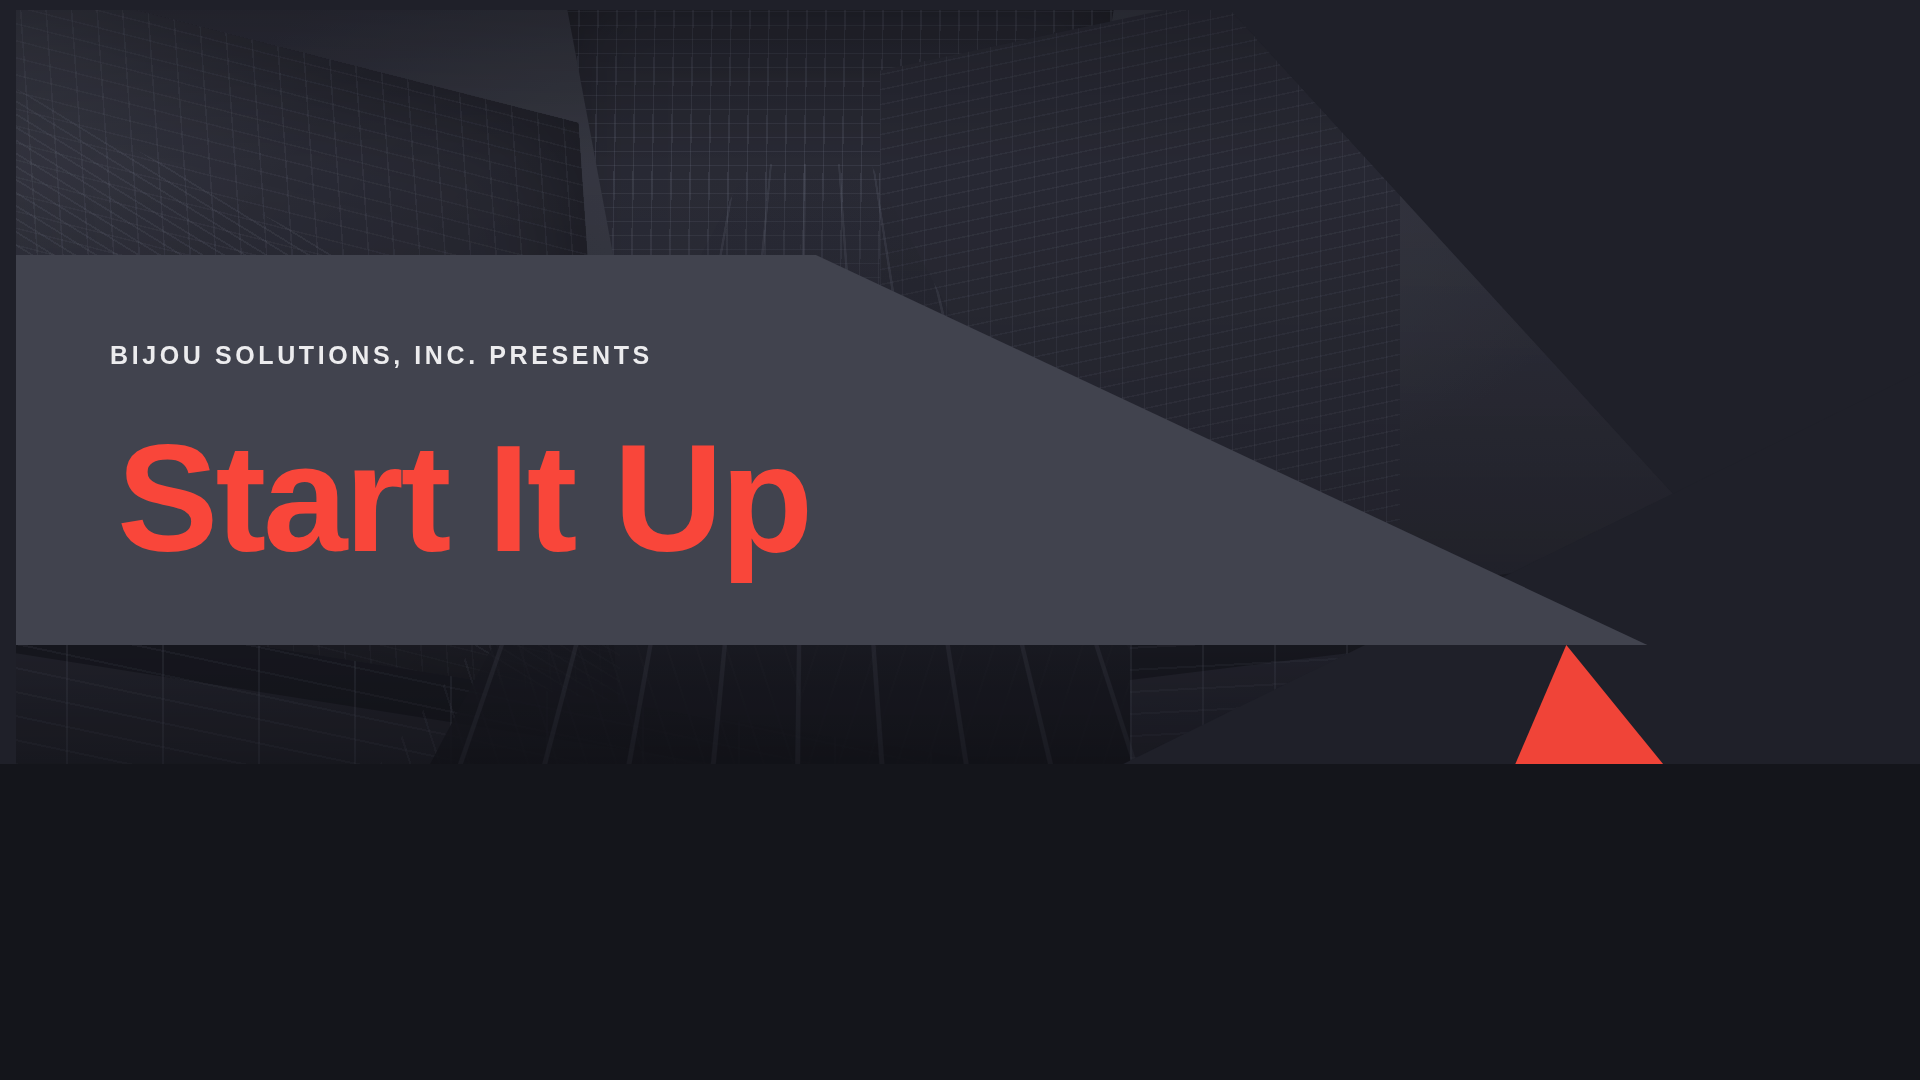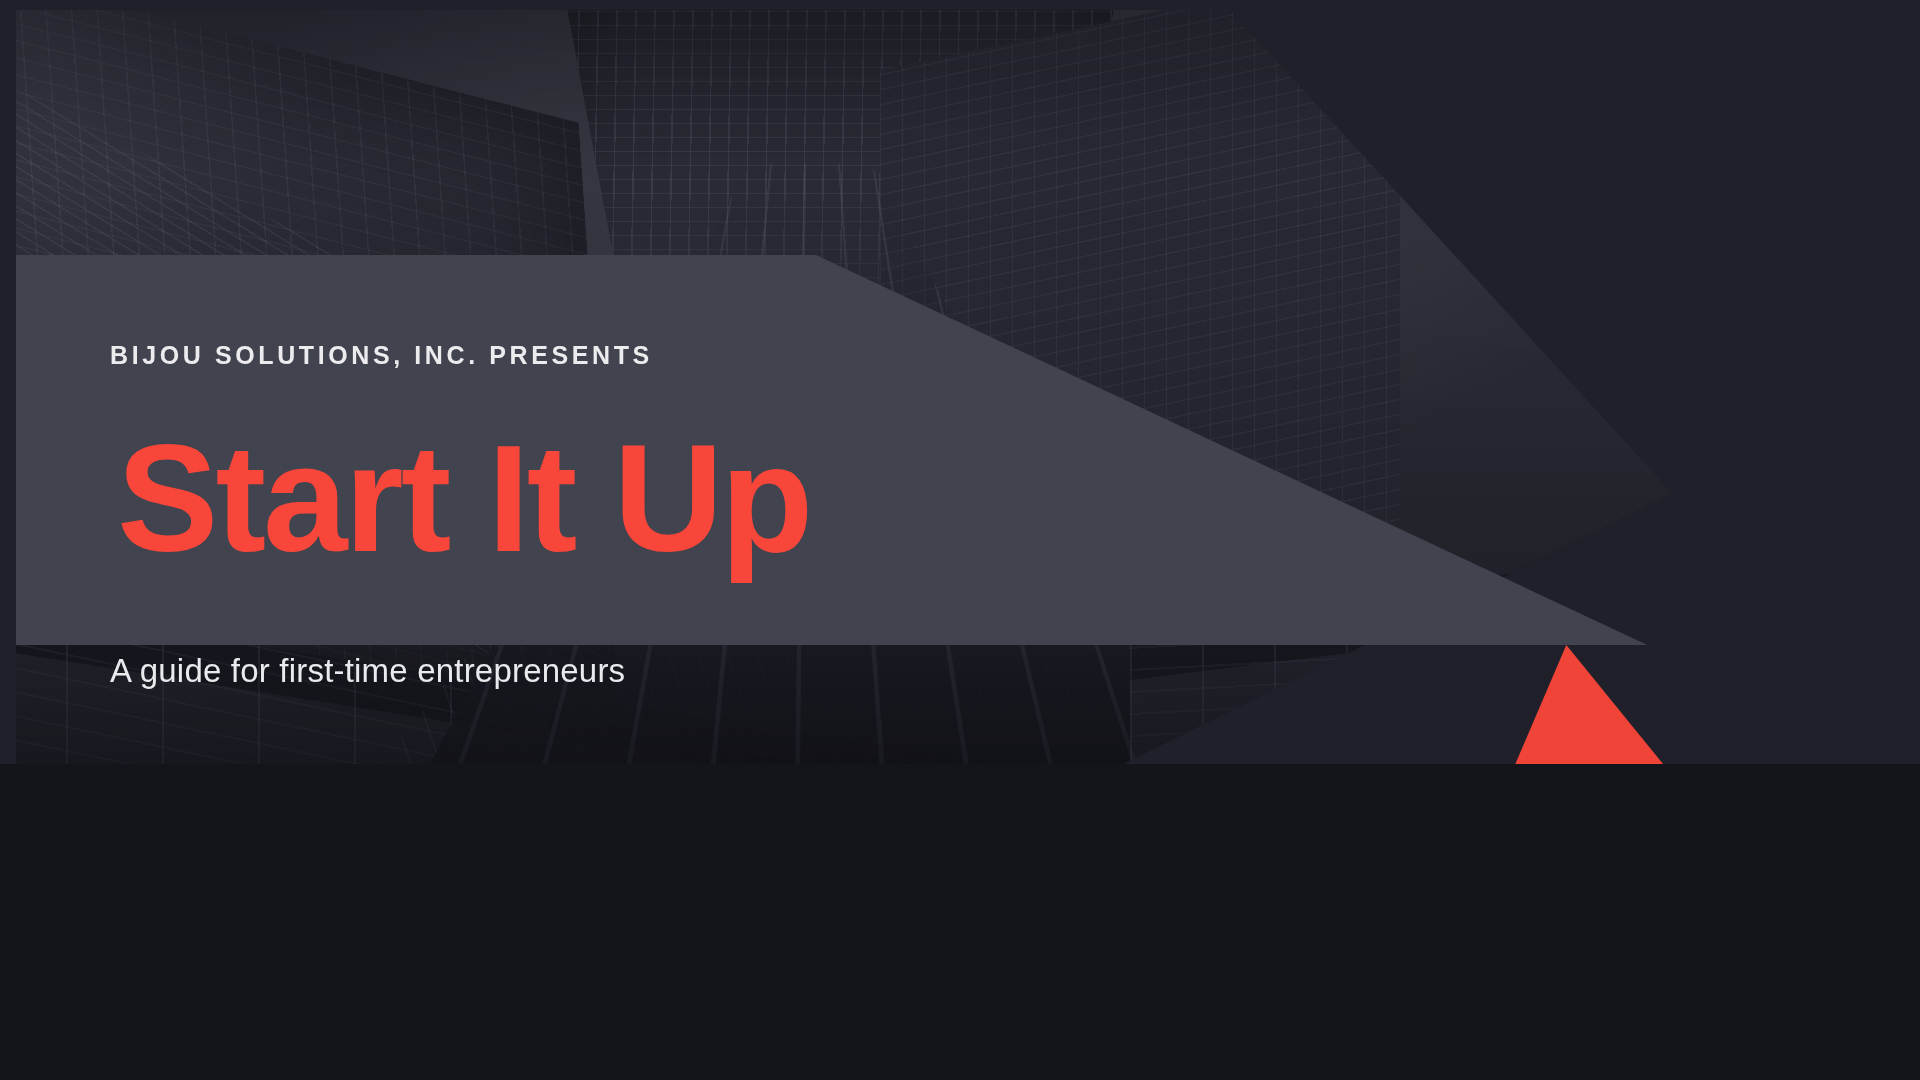--- a/index.html
+++ b/index.html
@@ -314,17 +314,16 @@
   </div>
 
   <div class="navy-wedge"></div>
   <div class="navy-wedge-b"></div>
   <div class="panel"></div>
   <div class="accent-triangle"></div>
 
   <div class="content">
     <p class="eyebrow">BIJOU SOLUTIONS, INC. PRESENTS</p>
     <h1 class="title">Start It Up</h1>
-    <p class="subtitle">A guide for first-time entrepreneurs</p>
   </div>
 
   <div class="frame"></div>
 </div>
 
 </body></html>

